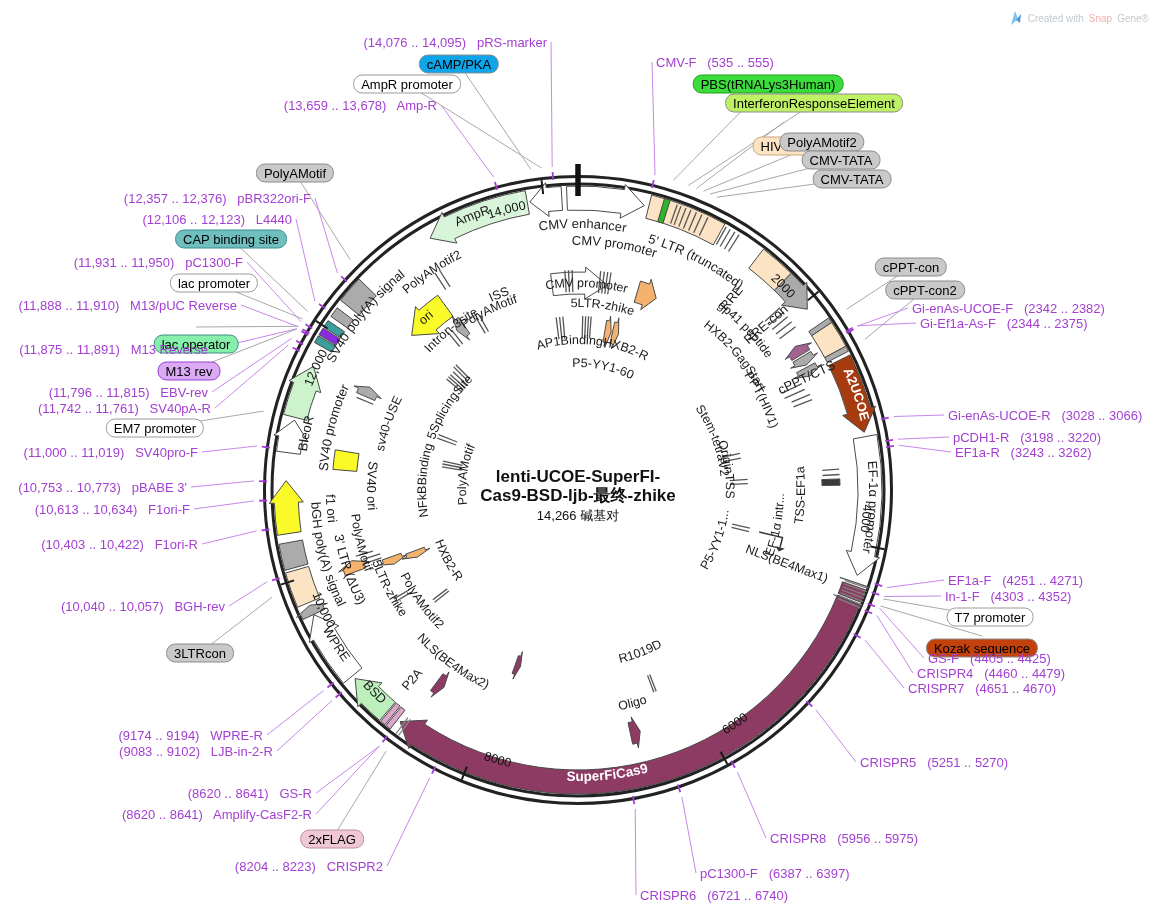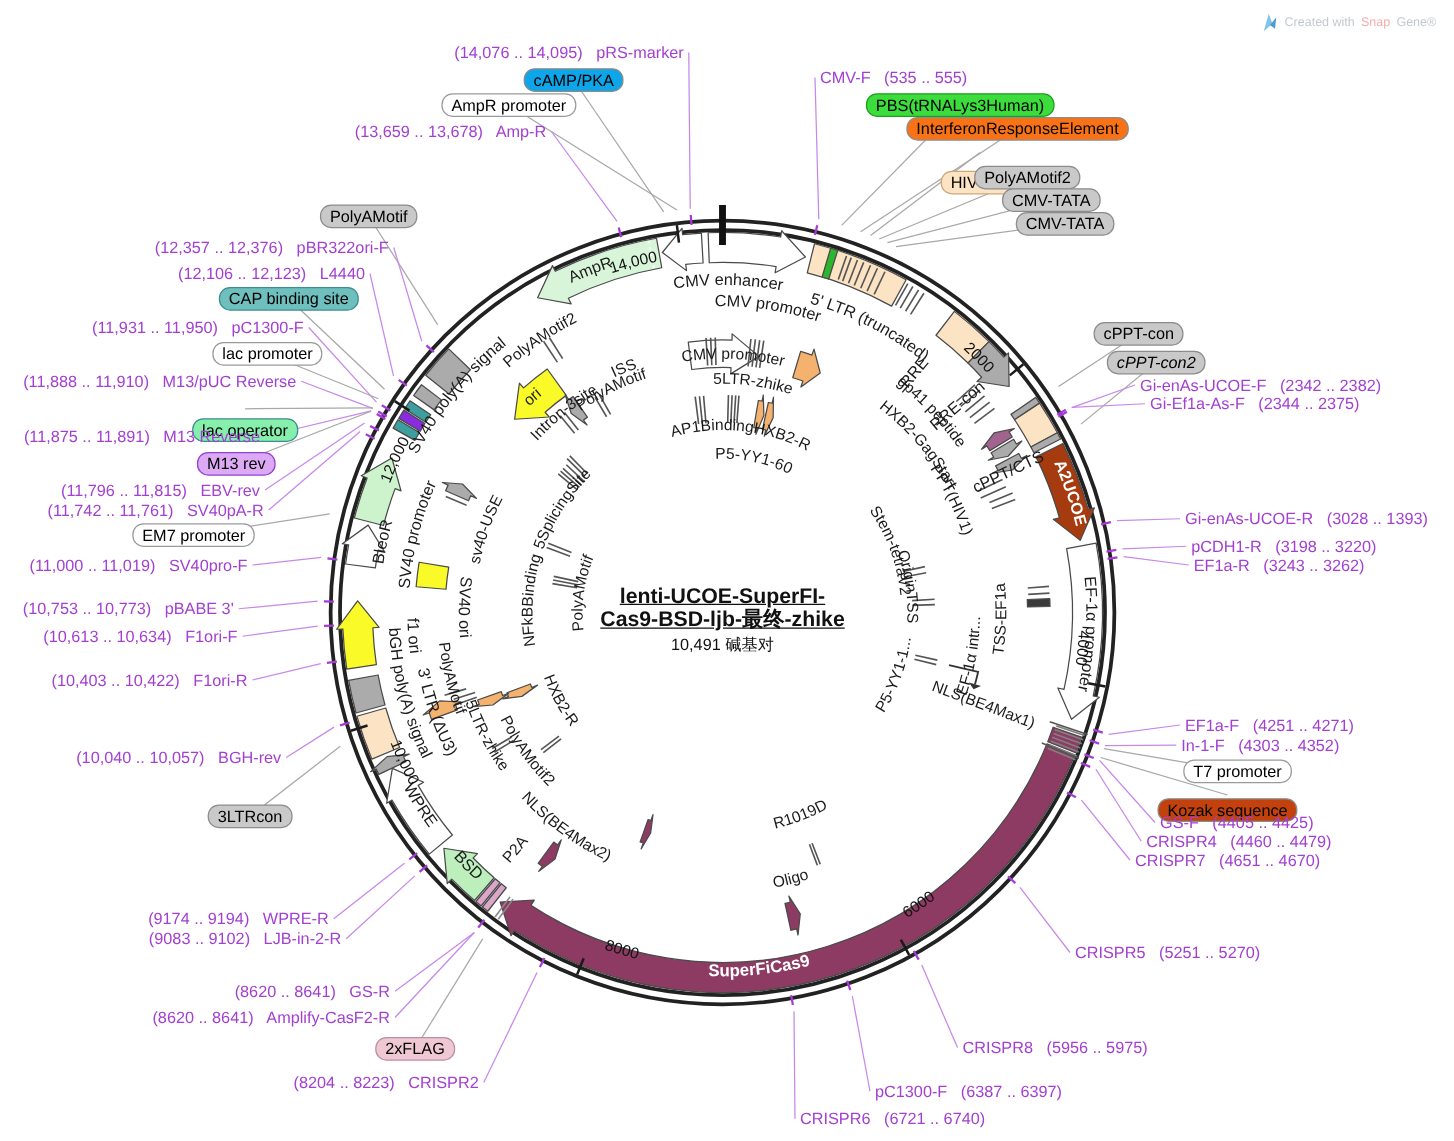--- a/index.html
+++ b/index.html
@@ -8,21 +8,21 @@
   #plasmid-svg{position:absolute;left:0;top:0;}
   #labels-layer{position:absolute;left:0;top:0;width:100%;height:100%;pointer-events:none;}
   .olabel{position:absolute;font-size:13px;white-space:pre;color:#A33FD1;pointer-events:auto;}
   .olabel.r{text-align:right;transform:translate(-100%,-50%);}
   .olabel.l{transform:translate(0,-50%);}
   .pill{position:absolute;transform:translate(-50%,-50%);white-space:nowrap;font-size:13px;
         padding:0 7px;line-height:17px;border-radius:9px;border:1.4px solid #888;color:#000;
         pointer-events:auto;}
   #title-block{position:absolute;left:578px;top:467px;transform:translateX(-50%);
                text-align:center;color:#111;}
-  #title-block .t1{font-size:17px;font-weight:bold;line-height:19px;white-space:nowrap;text-decoration:underline;}
+  #title-block .t1{font-size:17px;font-weight:bold;line-height:19px;white-space:nowrap;}
   #title-block .t2{font-size:13px;margin-top:2px;}
   #watermark{position:absolute;right:14px;top:10px;font-size:10px;color:#C3C9CE;
              display:flex;align-items:center;gap:5px;}
   #watermark .wm-snap{color:#F2AFAC;}
   svg text{user-select:none;}
 </style>
 </head>
 <body>
 
 <div id="stage">
@@ -389,48 +389,48 @@
       <div class="olabel r" style="left: 225px; top: 606px;">(10,040 .. 10,057)   BGH-rev</div>
       <div class="pill" style="left: 200px; top: 653px; background: rgb(201, 201, 201); border-color: rgb(140, 140, 140);">3LTRcon</div>
       <div class="olabel r" style="left: 263px; top: 735px;">(9174 .. 9194)   WPRE-R</div>
       <div class="olabel r" style="left: 273px; top: 751px;">(9083 .. 9102)   LJB-in-2-R</div>
       <div class="olabel r" style="left: 312px; top: 793px;">(8620 .. 8641)   GS-R</div>
       <div class="olabel r" style="left: 312px; top: 814px;">(8620 .. 8641)   Amplify-CasF2-R</div>
       <div class="pill" style="left: 332px; top: 839px; background: rgb(239, 200, 212); border-color: rgb(187, 143, 160);">2xFLAG</div>
       <div class="olabel r" style="left: 383px; top: 866px;">(8204 .. 8223)   CRISPR2</div>
       <div class="olabel l" style="left: 656px; top: 62px;">CMV-F   (535 .. 555)</div>
       <div class="pill" style="left: 768px; top: 84px; background: rgb(59, 220, 59); border-color: rgb(31, 160, 31);">PBS(tRNALys3Human)</div>
-      <div class="pill" style="left: 814px; top: 103px; background: #f97316; border-color: rgb(140, 140, 140);">InterferonResponseElement</div>
+      <div class="pill" style="left: 814px; top: 103px; background: #bef264; border-color: rgb(140, 140, 140);">InterferonResponseElement</div>
       <div class="pill" style="left: 784px; top: 122px; background: rgb(251, 227, 195); border-color: rgb(201, 168, 122); margin-top: 24px;">HIV-1 Ψ</div>
       <div class="pill" style="left: 822px; top: 142px; background: rgb(201, 201, 201); border-color: rgb(140, 140, 140);">PolyAMotif2</div>
       <div class="pill" style="left: 841px; top: 160px; background: rgb(201, 201, 201); border-color: rgb(140, 140, 140);">CMV-TATA</div>
       <div class="pill" style="left: 852px; top: 179px; background: rgb(201, 201, 201); border-color: rgb(140, 140, 140);">CMV-TATA</div>
       <div class="pill" style="left: 911px; top: 267px; background: rgb(201, 201, 201); border-color: rgb(140, 140, 140);">cPPT-con</div>
-      <div class="pill" style="left: 925px; top: 290px; background: rgb(201, 201, 201); border-color: rgb(140, 140, 140); font-style: italic;">cPPT-con2</div>
+      <div class="pill" style="left: 925px; top: 290px; background: rgb(201, 201, 201); border-color: rgb(140, 140, 140);">cPPT-con2</div>
       <div class="olabel l" style="left: 912px; top: 308px;">Gi-enAs-UCOE-F   (2342 .. 2382)</div>
       <div class="olabel l" style="left: 920px; top: 323px;">Gi-Ef1a-As-F   (2344 .. 2375)</div>
-      <div class="olabel l" style="left: 948px; top: 415px;">Gi-enAs-UCOE-R   (3028 .. 1393)</div>
+      <div class="olabel l" style="left: 948px; top: 415px;">Gi-enAs-UCOE-R   (3028 .. 3066)</div>
       <div class="olabel l" style="left: 953px; top: 437px;">pCDH1-R   (3198 .. 3220)</div>
       <div class="olabel l" style="left: 955px; top: 452px;">EF1a-R   (3243 .. 3262)</div>
       <div class="olabel l" style="left: 948px; top: 580px;">EF1a-F   (4251 .. 4271)</div>
       <div class="olabel l" style="left: 945px; top: 596px;">In-1-F   (4303 .. 4352)</div>
       <div class="pill" style="left: 990px; top: 617px; background: rgb(255, 255, 255); border-color: rgb(154, 154, 154);">T7 promoter</div>
       <div class="pill" style="left: 982px; top: 648px; background: #c2410c; border-color: rgb(140, 140, 140);">Kozak sequence</div>
       <div class="olabel l" style="left: 928px; top: 658px;">GS-F   (4405 .. 4425)</div>
       <div class="olabel l" style="left: 917px; top: 673px;">CRISPR4   (4460 .. 4479)</div>
       <div class="olabel l" style="left: 908px; top: 688px;">CRISPR7   (4651 .. 4670)</div>
       <div class="olabel l" style="left: 860px; top: 762px;">CRISPR5   (5251 .. 5270)</div>
       <div class="olabel l" style="left: 770px; top: 838px;">CRISPR8   (5956 .. 5975)</div>
       <div class="olabel l" style="left: 700px; top: 873px;">pC1300-F   (6387 .. 6397)</div>
       <div class="olabel l" style="left: 640px; top: 895px;">CRISPR6   (6721 .. 6740)</div>
     </div>
   <div id="title-block">
     <div class="t1">lenti-UCOE-SuperFI-</div>
     <div class="t1">Cas9-BSD-ljb-最终-zhike</div>
-    <div class="t2">10,491 碱基对</div>
+    <div class="t2">14,266 碱基对</div>
   </div>
   <div id="watermark">
     <svg width="14" height="16" viewBox="0 0 14 16">
       <path d="M2 15 L6 1 L9 9 Z" fill="#7FC4EA"></path>
       <path d="M7 10 L12 4 L11 13 Z" fill="#4C9AD4"></path>
     </svg>
     <span>Created with </span>
       <span class="wm-snap">Snap</span>
       <span>Gene®</span>
   </div>

